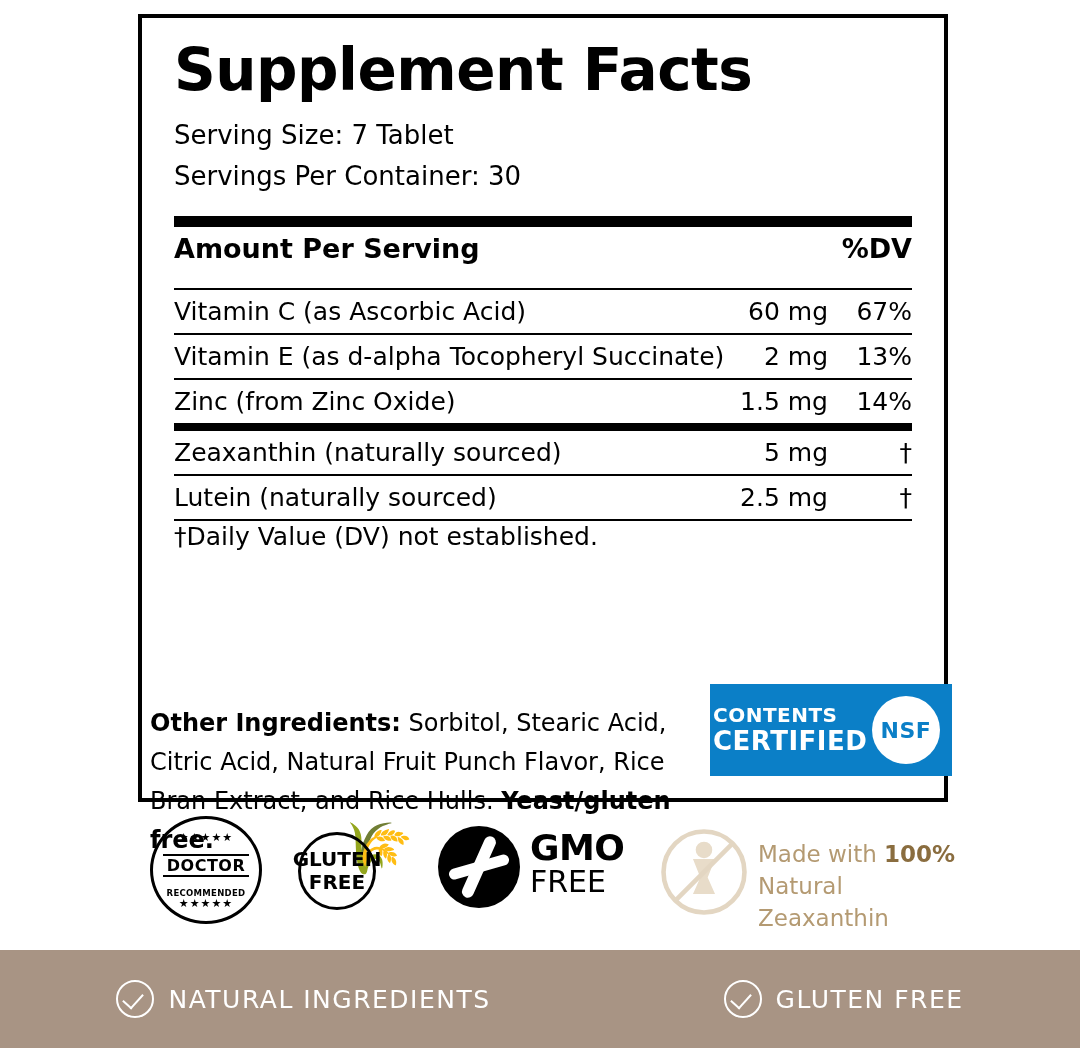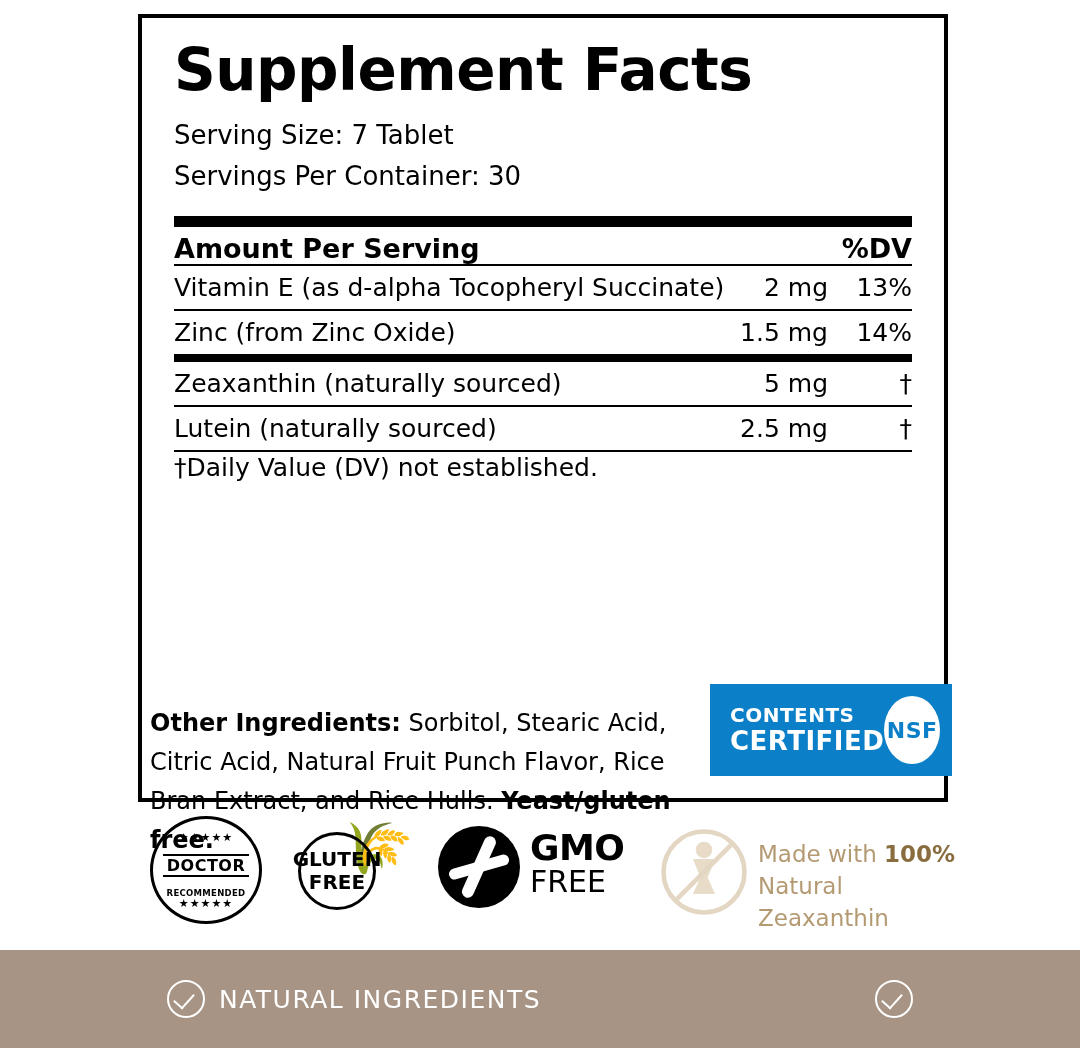--- a/index.html
+++ b/index.html
@@ -58,21 +58,21 @@
     font-size: 25px;
   }
   table.facts td {
     padding: 7px 0 7px 0;
     vertical-align: bottom;
   }
   table.facts tr.header td {
     font-weight: 700;
     font-size: 27px;
     padding-top: 6px;
-    padding-bottom: 0;
+    padding-bottom: 24px;
   }
   td.name { text-align: left; }
   td.amt  { text-align: right; padding-right: 34px; white-space: nowrap; }
   td.dv   { text-align: right; white-space: nowrap; width: 84px; }
   tr.sep-thin td { border-bottom: 2px solid #000; }
   .footnote {
     font-size: 25px;
     padding-top: 1px;
   }
 
@@ -92,21 +92,21 @@
   .nsf {
     position: absolute;
     left: 710px;
     top: 684px;
     width: 242px;
     height: 92px;
     background: #0b7fc7;
     display: flex;
     align-items: center;
     justify-content: space-between;
-    padding: 0 12px 0 20px;
+    padding: 0 12px 0 3px;
     box-sizing: border-box;
   }
   .nsf-text {
     color: #fff;
     font-weight: 700;
     line-height: 1.12;
     letter-spacing: 0.5px;
   }
   .nsf-text .l1 { font-size: 20px; display: block; }
   .nsf-text .l2 { font-size: 26px; display: block; }
@@ -258,20 +258,25 @@
 
     <table class="facts">
       <tbody>
           <tr class="header sep-thin">
         <td class="name">Amount Per Serving</td>
         <td class="amt"></td>
         <td class="dv">%DV</td>
       </tr>
 
       <tr class="sep-thin">
+        <td class="name">Vitamin C (as Ascorbic Acid)</td>
+        <td class="amt">60 mg</td>
+        <td class="dv">67%</td>
+      </tr>
+      <tr class="sep-thin">
         <td class="name">Vitamin E (as d-alpha Tocopheryl Succinate)</td>
         <td class="amt">2 mg</td>
         <td class="dv">13%</td>
       </tr>
       <tr>
         <td class="name">Zinc (from Zinc Oxide)</td>
         <td class="amt">1.5 mg</td>
         <td class="dv">14%</td>
       </tr>
     </tbody>
@@ -352,14 +357,15 @@
 
 </div>
 
 <div class="bottom-bar">
   <div class="bb-item">
     <span class="check-circle"></span>
     <span>NATURAL INGREDIENTS</span>
   </div>
   <div class="bb-item">
     <span class="check-circle"></span>
+    <span>GLUTEN FREE</span>
   </div>
 </div>
 
 </body></html>

